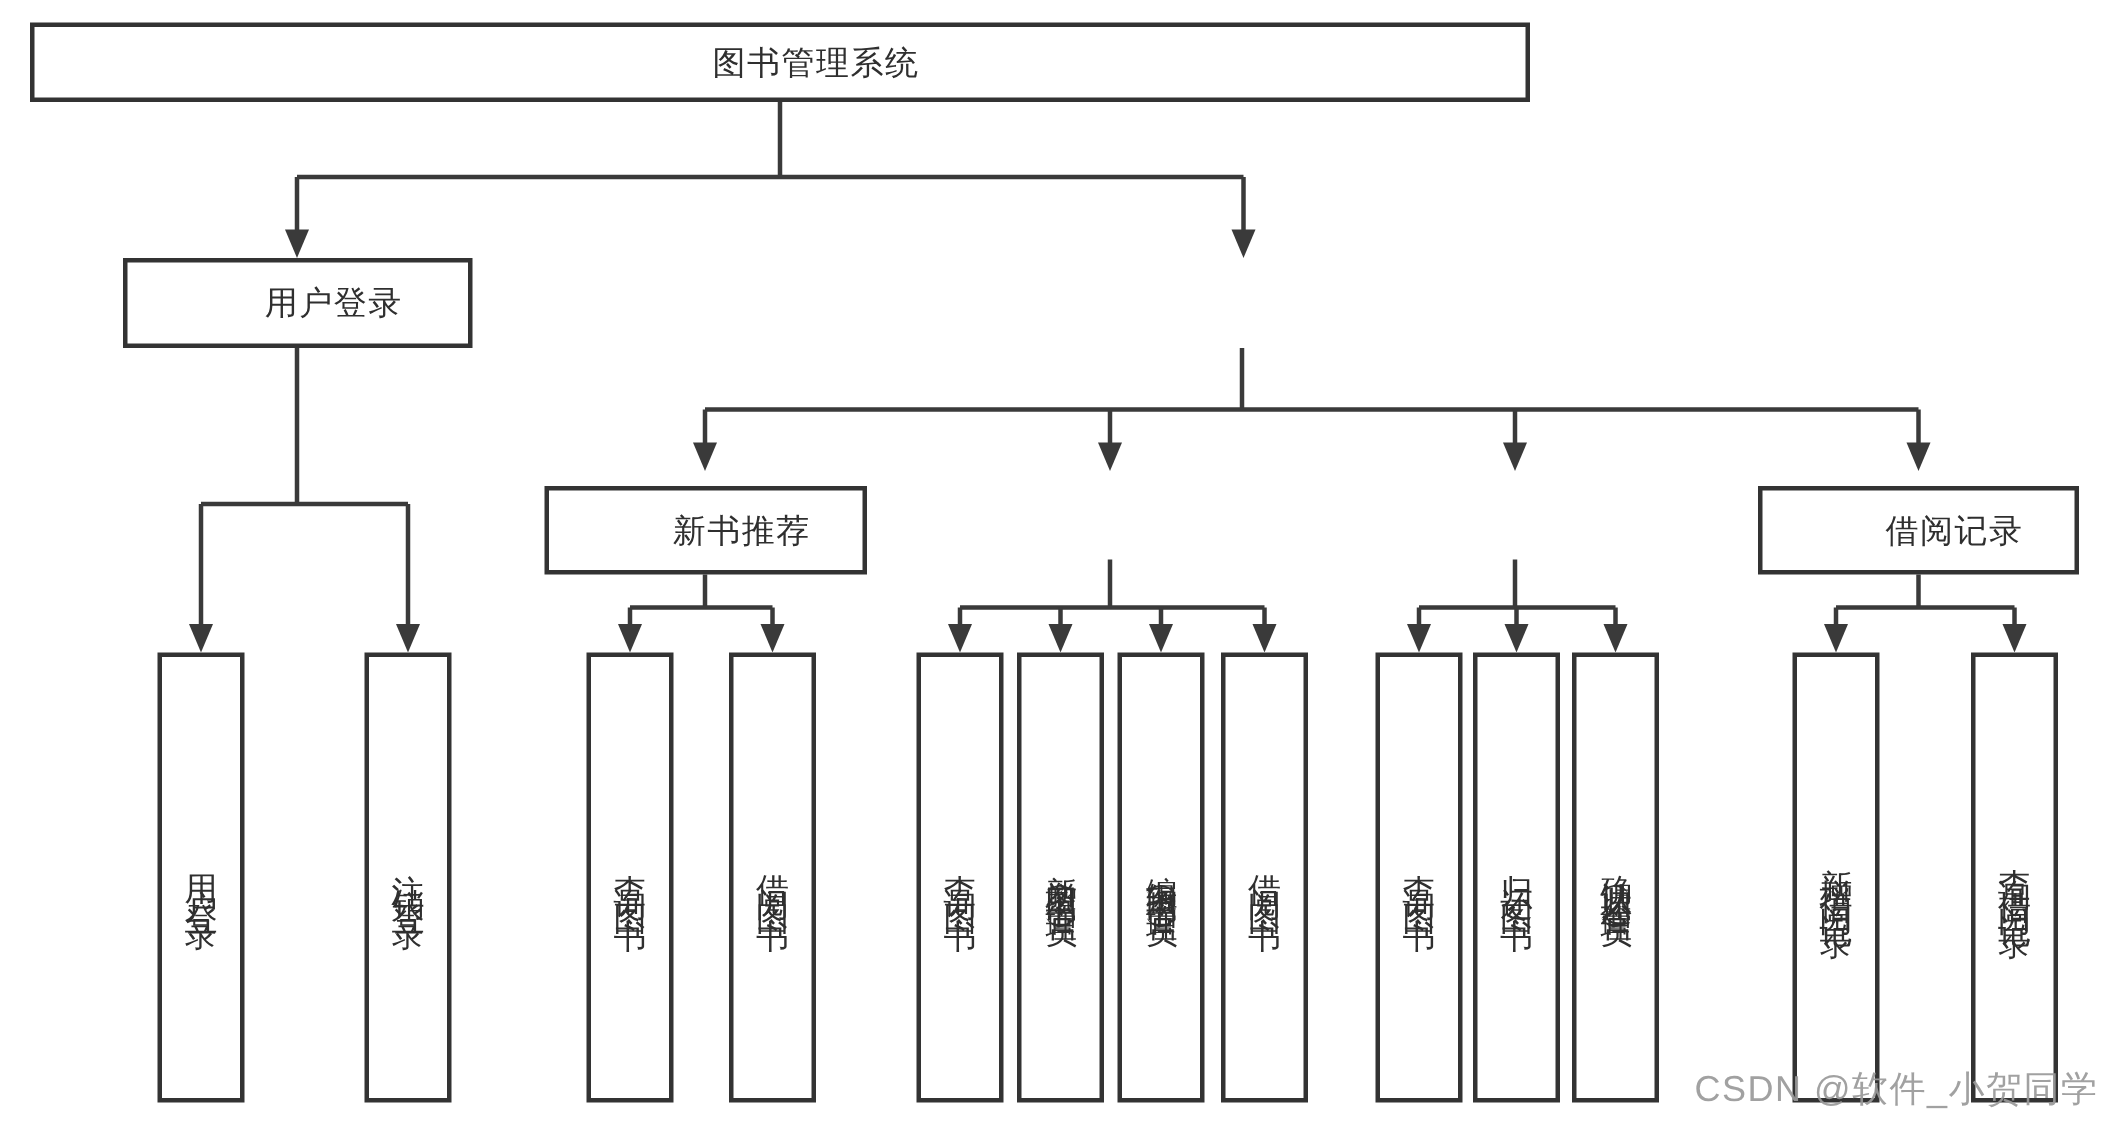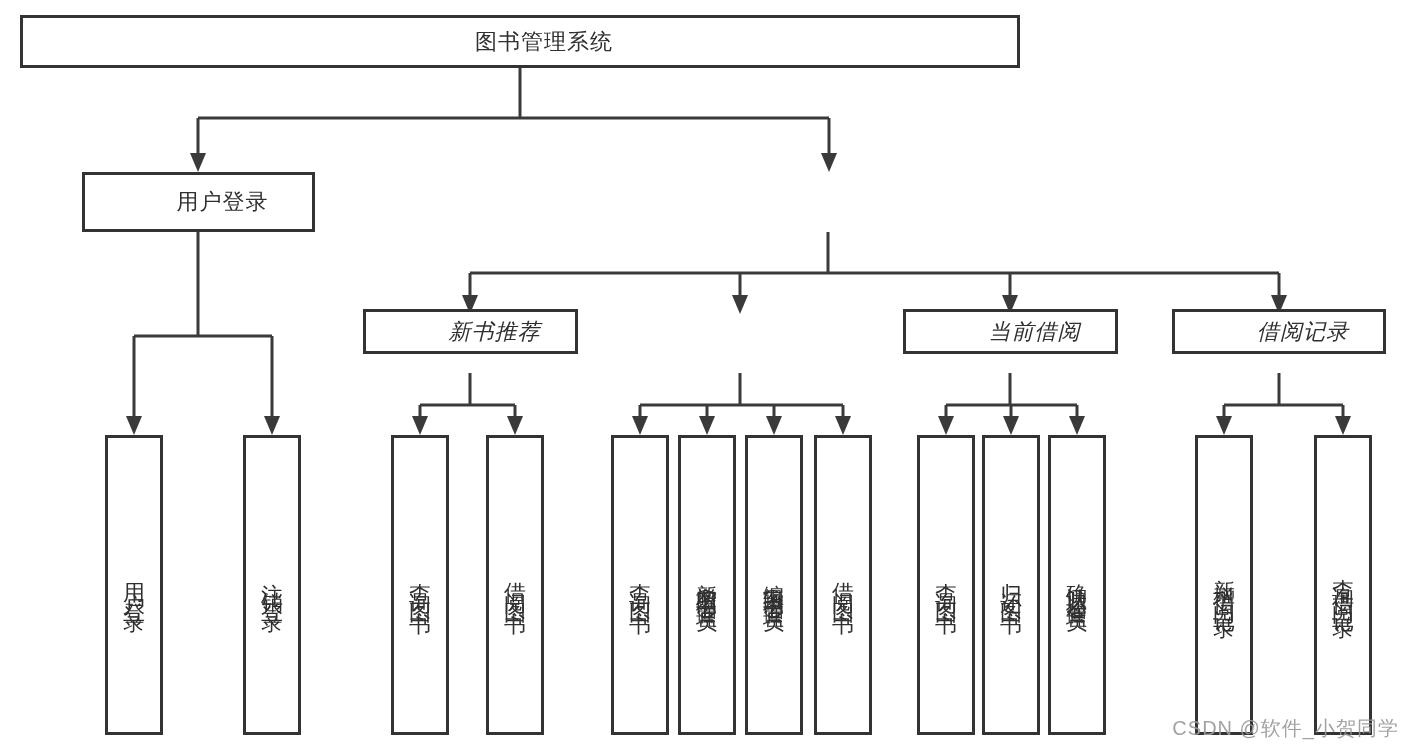--- a/index.html
+++ b/index.html
@@ -41,21 +41,21 @@
     display: flex;
     align-items: center;
     justify-content: center;
     font-size: 22px;
     letter-spacing: 1px;
     white-space: nowrap;
     padding-left: 48px;
   }
   .root-box  { left: 20px;  top: 15px;  width: 1000px; height: 53px; }
   .l2-box    { top: 172px; height: 60px; width: 233px; }
-  .l3-box    { top: 309px; height: 45px; font-style: italic; }
+  .l3-box    { top: 324px; height: 59px; }
   .leaf {
     position: absolute;
     top: 435px;
     width: 58px;
     height: 300px;
     background: var(--background);
     border: 3px solid var(--border);
     color: var(--text);
     display: flex;
     align-items: center;
@@ -64,21 +64,21 @@
     text-orientation: mixed;
     font-size: 22px;
     letter-spacing: 10px;
     line-height: 1;
   }
   .leaf.long { letter-spacing: 4px; font-size: 21px; }
   .watermark {
     position: absolute;
     right: 6px;
     bottom: 5px;
-    font-size: 20px;
+    font-size: 24px;
     color: var(--watermark);
     opacity: 0.92;
     letter-spacing: 1px;
     z-index: 5;
     white-space: nowrap;
   }
 </style>
 </head>
 <body>
 
@@ -158,21 +158,20 @@
       <line x1="1343" y1="405" x2="1343" y2="418"></line>
       <polygon points="1335,416 1351,416 1343,435"></polygon>
     </g>
   </svg>
 
   <div class="hbox root-box">图书管理系统</div>
 
   <div class="hbox l2-box" style="left:82px">用户登录</div>
 
   <div class="hbox l3-box" style="left:363px;width:215px">新书推荐</div>
-  <div class="hbox l3-box" style="left:903px;width:215px">当前借阅</div>
   <div class="hbox l3-box" style="left:1172px;width:214px">借阅记录</div>
 
   <div class="leaf" style="left:105px">用户登录</div>
   <div class="leaf" style="left:243px">注销登录</div>
 
   <div class="leaf" style="left:391px">查询图书</div>
   <div class="leaf" style="left:486px">借阅图书</div>
 
   <div class="leaf" style="left:611px">查询图书</div>
   <div class="leaf long" style="left:678px">新增图书（管理员）</div>

